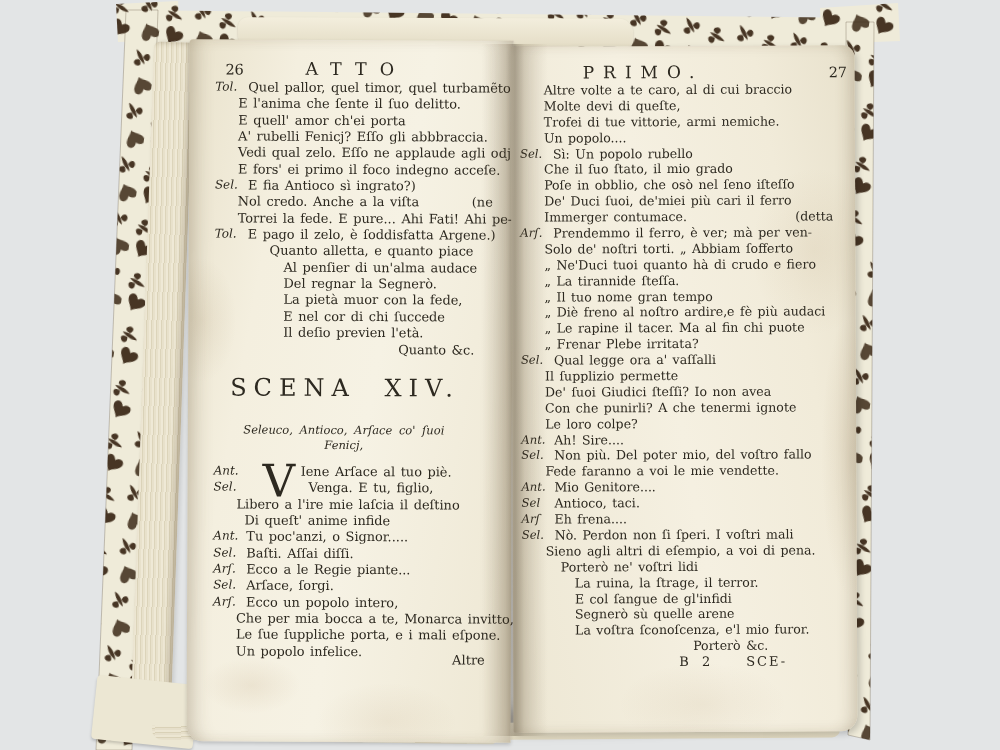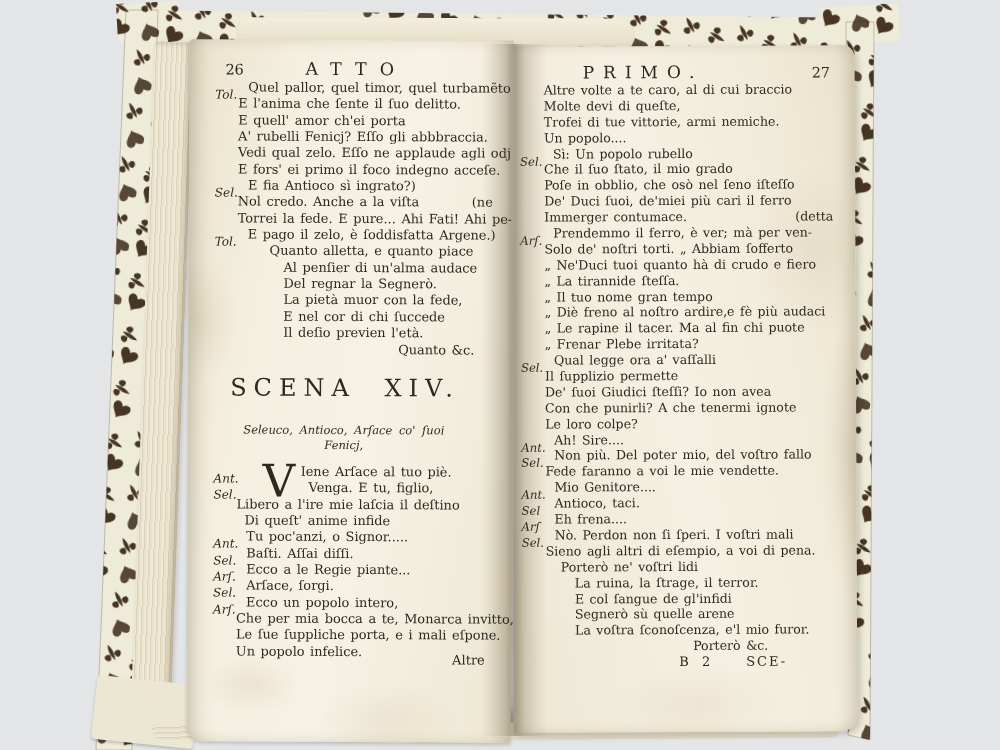--- a/index.html
+++ b/index.html
@@ -58,29 +58,29 @@
                3px 3px 6px rgba(0,0,0,.18);}
   .rp .stains{background:
     radial-gradient(90px 120px at 88% 30%, rgba(150,115,65,.09), transparent 70%),
     radial-gradient(120px 60px at 55% 96%, rgba(150,115,65,.08), transparent 70%),
     radial-gradient(40px 200px at 98% 60%, rgba(130,100,55,.12), transparent 70%);}
 
   .pgnum,.running{position:absolute;font-size:14.5px;}
   .lp .pgnum{left:36px;top:22px;}
   .lp .running{left:116px;top:19px;font-size:17.5px;letter-spacing:13px;}
   .rp .running{left:72px;top:16px;font-size:17px;letter-spacing:9px;}
-  .rp .pgnum{left:301px;top:19px;}
+  .rp .pgnum{left:318px;top:19px;}
 
   .verses{position:absolute;left:25px;right:6px;}
   .lp .verses{top:40px;font-size:12.9px;word-spacing:1.5px;}
   .lp .verses.vb{top:424px;}
   .rp .verses{left:12px;right:8px;top:36px;font-size:12.55px;word-spacing:1.5px;}
 
   .line{position:relative;height:var(--lh);white-space:nowrap;}
-  .spk{position:absolute;left:1px;top:8px;font-style:italic;font-size:.93em;}
+  .spk{position:absolute;left:1px;top:0;font-style:italic;font-size:.93em;}
   .rp .spk{left:-3px;}
   .rgt{position:absolute;right:14px;}
 
   .lp .i0 .txt{margin-left:34px;}  .lp .i1 .txt{margin-left:24px;}
   .lp .i2 .txt{margin-left:56px;}  .lp .i3 .txt{margin-left:70px;}
   .lp .i4 .txt{margin-left:88px;}  .lp .i5 .txt{margin-left:96px;}
   .lp .i6 .txt{margin-left:185px;} .lp .i7 .txt{margin-left:32px;}
 
   .rp .i0 .txt{margin-left:30px;}  .rp .i1 .txt{margin-left:21px;}
   .rp .i2 .txt{margin-left:36px;}  .rp .i3 .txt{margin-left:50px;}

